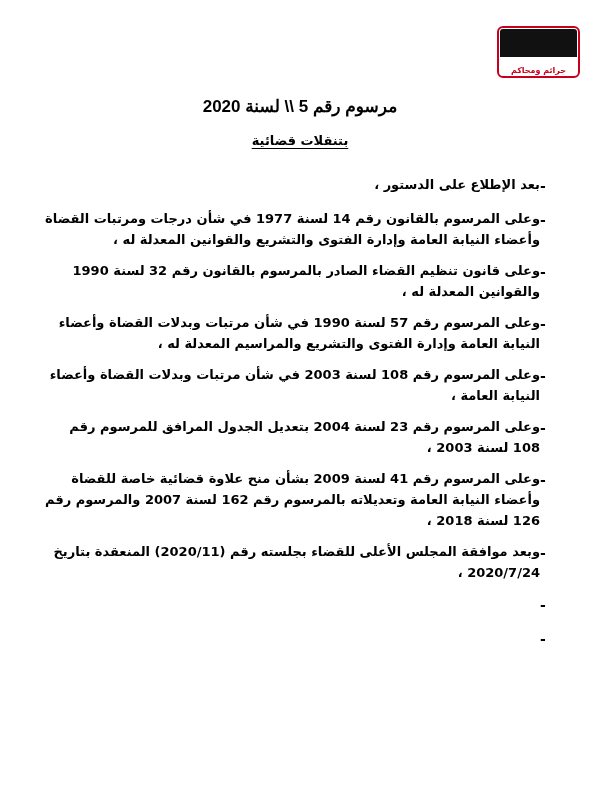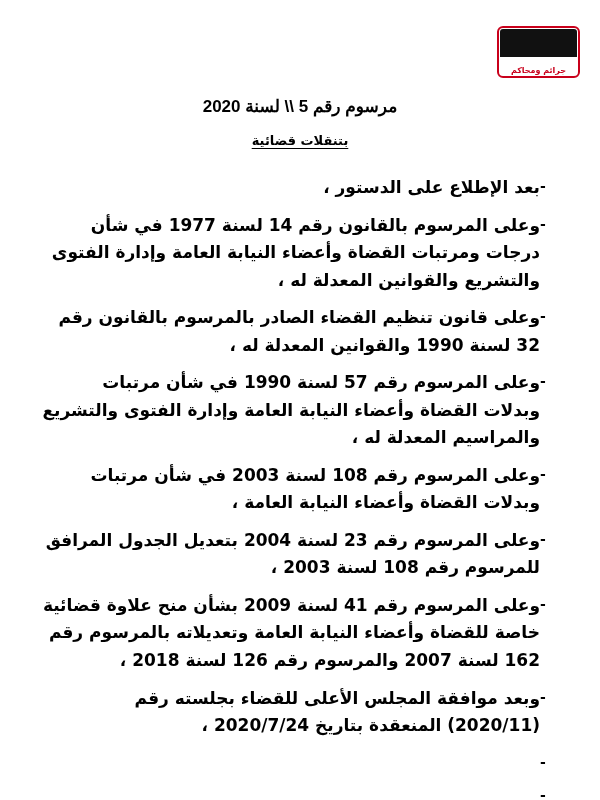--- a/index.html
+++ b/index.html
@@ -99,21 +99,21 @@
     font-size: 14px;
     font-weight: bold;
     line-height: 1.62;
     color: #000;
     font-family: "DejaVu Sans", sans-serif;
     direction: ltr;
     padding-top: 1px;
   }
   .clause .body {
     flex: 1 1 auto;
-    font-size: 17px;
+    font-size: 13px;
     font-weight: bold;
     line-height: 1.62;
     font-family: "DejaVu Sans", sans-serif;
     text-align: right;
     letter-spacing: 0px;
   }
   .clause.short .body {
     text-align: center;
   }
 </style>

